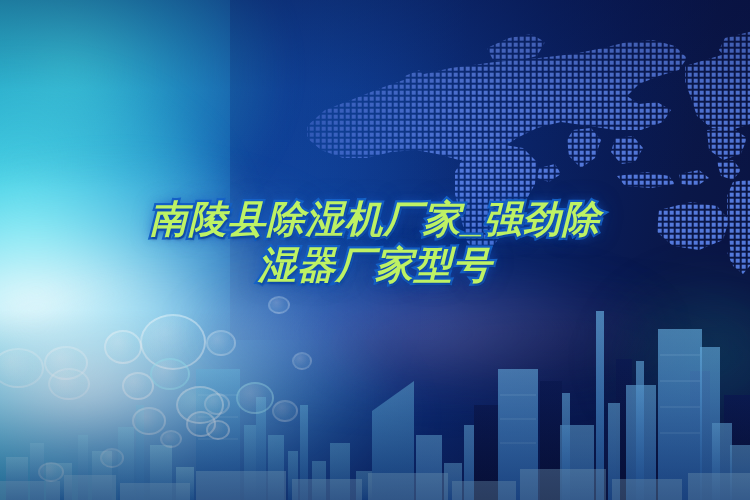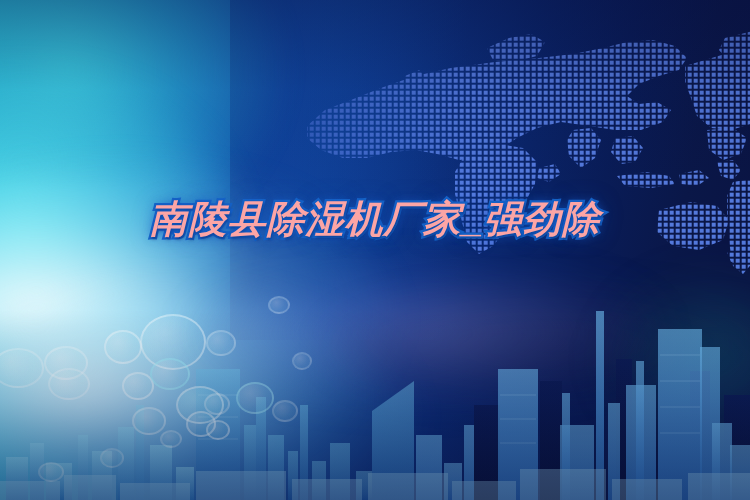--- a/index.html
+++ b/index.html
@@ -124,21 +124,21 @@
     width: 750px;
     text-align: center;
     line-height: 46px;
   }
   .hl-line {
     display: block;
     font-size: 38px;
     font-weight: 700;
     font-style: italic;
     letter-spacing: 1px;
-    color: #fca5a5;
+    color: #bef264;
     -webkit-text-stroke: 4.5px #1866c8;
     paint-order: stroke fill;
     text-shadow:
       0 0 10px rgba(20,90,200,0.85),
       0 0 20px rgba(20,80,190,0.55),
       1px 2px 3px rgba(5,20,70,0.55);
     white-space: nowrap;
   }
 </style>
 </head>
@@ -336,15 +336,16 @@
     <div class="bokeh" style="left:268px; top:296px; width:18px; height:14px; border-color:rgba(255,255,255,0.20);"></div>
     <div class="bokeh" style="left:38px;  top:462px; width:22px; height:16px; border-color:rgba(255,255,255,0.22);"></div>
     <div class="bokeh" style="left:100px; top:448px; width:20px; height:16px; border-color:rgba(255,255,255,0.20);"></div>
     <div class="bokeh" style="left:292px; top:352px; width:16px; height:14px; border-color:rgba(255,255,255,0.18);"></div>
   </div>
 
   <div class="layer" id="bg-vert"></div>
 
   <div id="headline">
     <span class="hl-line">南陵县除湿机厂家_强劲除</span>
+    <span class="hl-line">湿器厂家型号</span>
   </div>
 
 </div>
 
 </body></html>

